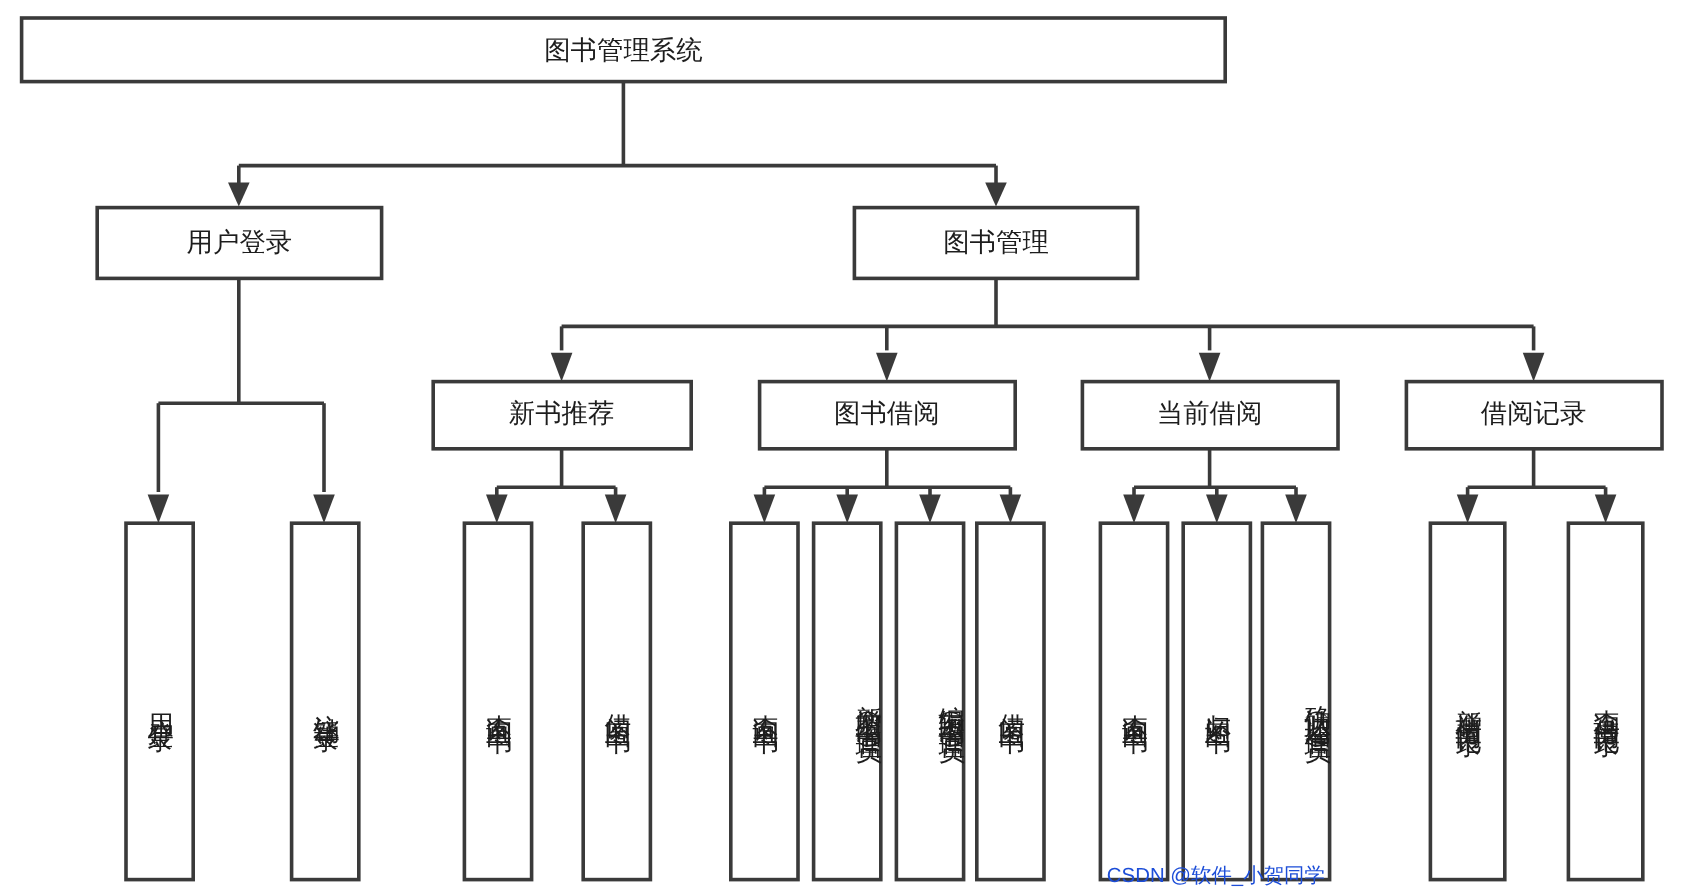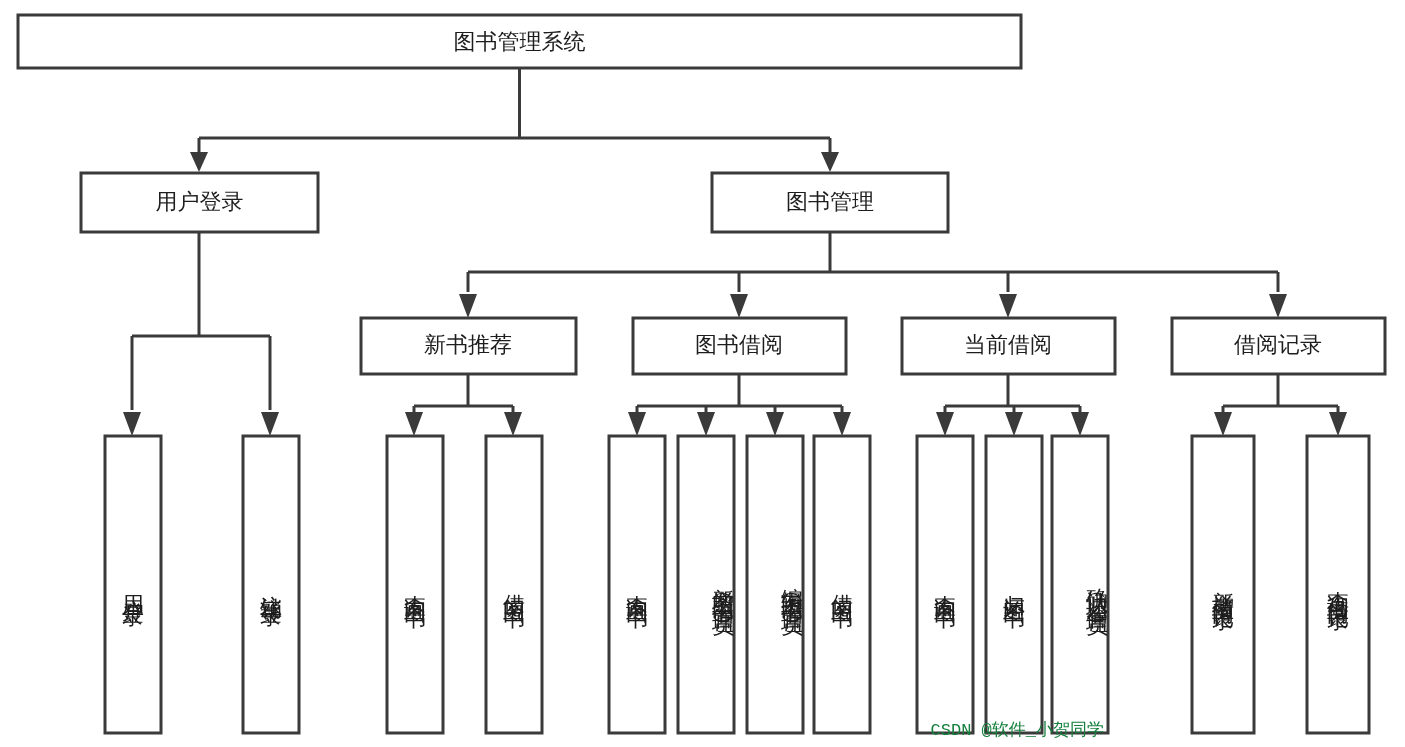--- a/index.html
+++ b/index.html
@@ -58,23 +58,23 @@
     white-space: nowrap;
     display: flex;
     align-items: center;
     justify-content: center;
     pointer-events: none;
   }
   .watermark {
     position: absolute;
     right: 8px;
     bottom: 6px;
-    font-family: Liberation Mono, monospace;
+    font-family: Liberation Sans, sans-serif;
     font-size: 17px;
-    color: #15803d;
+    color: #1d4ed8;
     white-space: nowrap;
   }
 </style>
 </head>
 <body>
 
 <div id="diagram-root">
 
   <svg class="diagram-canvas" viewBox="0 0 1405 747">
     <defs>

